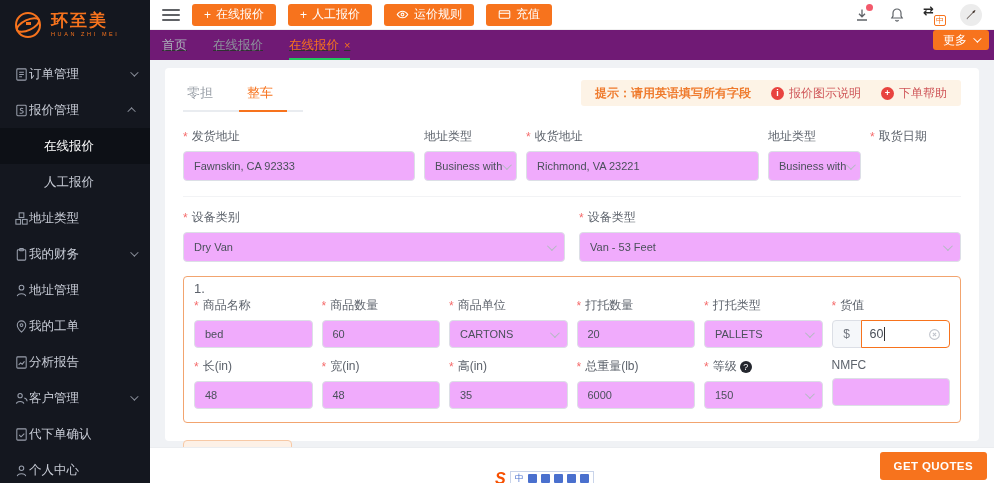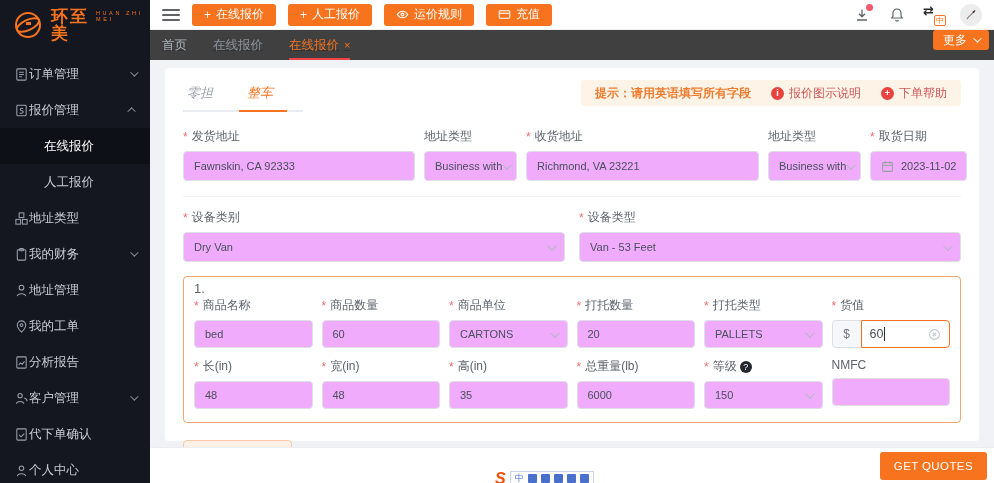--- a/index.html
+++ b/index.html
@@ -5,21 +5,21 @@
   * { box-sizing: border-box; margin: 0; padding: 0; }
   html,body { width: 994px; height: 483px; overflow: hidden; }
   body {
     font-family: "Liberation Sans","DejaVu Sans",sans-serif;
     background: #f0f2f5; color: #303133; position: relative; font-size: 12px;
   }
   
   .sidebar { position: absolute; left:0; top:0; width:150px; height:483px; background:#14171f; z-index:5; }
   .logo-area { height:50px; display:flex; align-items:center; padding-left:12px; gap:7px; }
   .logo-mark { width:32px; height:32px; flex:0 0 auto; }
-  .brand-txt { display:flex; flex-direction:row; line-height:1; }
+  .brand-txt { display:flex; flex-direction:column; line-height:1; }
   .brand-name { color:#f7731d; font-size:17px; font-weight:bold; letter-spacing:2px; }
   .brand-sub { color:#f7731d; font-size:5.5px; letter-spacing:2.6px; margin-top:3px; }
   .menu { margin-top:6px; }
   .m-item { height:36px; display:flex; align-items:center; padding:0 14px; color:#c8ccd6; font-size:12.5px; gap:0; cursor:pointer; }
   .m-item .micon { width:15px; height:15px; color:#9aa0ad; flex:0 0 auto; display:flex; }
   .m-item .micon svg { width:15px; height:15px; }
   .m-sub { padding-left:44px; }
   .m-sub.active { background:#0d1016; color:#ffffff; }
   .chev { width:6px; height:6px; border-right:1.2px solid #8a8f9a; border-bottom:1.2px solid #8a8f9a; margin-left:auto; }
   .chev.down { transform:rotate(45deg) translateY(-2px); }
@@ -37,32 +37,32 @@
   .tb-right { margin-left:auto; display:flex; align-items:center; gap:17px; }
   .tb-ic { position:relative; width:18px; height:18px; color:#5f6368; display:flex; align-items:center; justify-content:center; cursor:pointer; }
   .tb-ic svg { width:16px; height:16px; }
   .red-dot { position:absolute; top:-2px; right:-2px; width:7px; height:7px; border-radius:50%; background:#f3596b; }
   .lang-icon { position:relative; width:20px; height:20px; }
   .lang-arrows { position:absolute; left:0; top:-2px; font-size:13px; color:#2b2b2b; font-weight:bold; }
   .lang-bubble { position:absolute; right:-3px; bottom:-1px; background:#fff; border:1px solid #f7731d; color:#f7731d;
                  font-size:8px; line-height:9px; padding:0 1px; border-radius:2px; }
   .dart-wrap { width:22px; height:22px; border-radius:50%; background:#ececec; display:flex; align-items:center; justify-content:center; cursor:pointer; }
   
-  .tabbar { height:30px; background:#404040; display:flex; align-items:flex-start; padding:0 12px; position:relative;text-decoration:underline; }
+  .tabbar { height:30px; background:#701a75; display:flex; align-items:flex-start; padding:0 12px; position:relative;text-decoration:underline; }
   .ptab { margin-right:26px; padding-top:7px; font-size:12.5px; color:#aab0b8; cursor:pointer; height:30px; }
   .ptab.mid { color:#8d939c; }
-  .ptab.active { color:#f7731d; border-bottom:2px solid #ef4444; }
+  .ptab.active { color:#f7731d; border-bottom:2px solid #22c55e; }
   .ptab .close-x { margin-left:5px; font-size:11px; color:#f7731d; }
   .more-btn { position:absolute; right:5px; top:0; height:20px; background:#f7731d; color:#fff; border:none; border-radius:3px;
               font-size:12px; display:flex; align-items:center; gap:6px; padding:0 10px; cursor:pointer; font-family:inherit; }
   .more-btn .chev2 { width:6px; height:6px; border-right:1.4px solid #fff; border-bottom:1.4px solid #fff; transform:rotate(45deg) translateY(-2px); }
   
   .content { position:absolute; top:60px; left:0; right:0; bottom:36px; background:#f0f2f5; padding:8px 15px 6px; }
   .card { background:#fff; border-radius:4px; height:100%; padding:10px 18px; position:relative; }
-  .mode-tabs { display:inline-flex; border-bottom:2px solid #e9ecf0;font-style:italic; }
+  .mode-tabs { display:inline-flex; border-bottom:2px solid #e9ecf0; }
   .mtab { font-size:13px; color:#9aa0a8; padding:6px 4px 8px; margin-right:26px; cursor:pointer; position:relative; }
   .mtab.active { color:#f7731d; }
   .mtab.active:after { content:""; position:absolute; left:-4px; right:-10px; bottom:-2px; height:2px; background:#f7731d; }
   .hint-bar { position:absolute; right:18px; top:12px; background:#fdf3e6; border-radius:3px; height:26px;
               display:flex; align-items:center; gap:20px; padding:0 14px; font-size:12px; }
   .hint-main { color:#ef7b2e; font-weight:bold; }
   .hint-link { color:#cf5659; display:flex; align-items:center; gap:5px; cursor:pointer; }
   .h-ic { width:13px; height:13px; border-radius:50%; background:#e8433f; color:#fff; font-size:9px; line-height:13px;
           text-align:center; font-weight:bold; display:inline-block; }
   
@@ -91,21 +91,21 @@
   .caret { width:1px; height:14px; background:#303133; margin-left:1px; }
   .clear-ic { margin-left:auto; width:13px; height:13px; color:#c0c4cc; }
   .help-circle { width:12px; height:12px; border-radius:50%; background:#24272e; color:#fff; font-size:9px;
                  display:inline-flex; align-items:center; justify-content:center; }
   .add-btn { margin-top:17px; background:#fdf1e7; border:1px solid #f8c9a5; color:#f7731d; border-radius:4px;
              font-size:12px; padding:7px 15px; display:inline-flex; align-items:center; gap:6px; cursor:pointer; font-family:inherit; }
   .add-plus { font-size:13px; line-height:1; }
   
   .footer { position:absolute; left:0; right:0; bottom:0; height:36px; background:#fff; border-top:1px solid #ebedf0; }
   .get-quotes { position:absolute; right:7px; top:4px; height:28px; background:#f7731d; color:#fff; border:none;
-                border-radius:3px; font-size:11.5px; font-weight:normal; letter-spacing:.4px; padding:0 14px; cursor:pointer; font-family:inherit; }
+                border-radius:3px; font-size:11.5px; font-weight:bold; letter-spacing:.4px; padding:0 14px; cursor:pointer; font-family:inherit; }
   .footer-logos { position:absolute; left:345px; top:23px; display:flex; align-items:flex-start; gap:4px; }
   .logo-s { color:#f75000; font-weight:bold; font-size:16px; font-style:italic; line-height:1; }
   .cert-box { border:1px solid #c9d4ea; background:#fff; display:flex; gap:4px; padding:2px 4px; }
   .cert-box i { width:9px; height:9px; background:#2a57c5; display:inline-block; border-radius:1px; opacity:.85; }
   .cert-box i.cn { background:none; color:#2a57c5; font-style:normal; font-size:9px; line-height:9px; width:auto; }
 </style>
 </head>
 <body>
 
 <aside class="sidebar">
@@ -350,27 +350,20 @@
           <div class="finput fsel">
             <span>Business with</span>
             <span class="sel-arrow"></span>
           </div>
         </div>
         <div>
           <div class="flabel">
               <span class="req">*</span>
               <span>取货日期</span>
             </div>
-          <div class="finput">
-            <svg class="cal-ic" viewBox="0 0 16 16" fill="none" stroke="currentColor" stroke-width="1.3">
-                <rect x="2" y="3" width="12" height="11" rx="1"></rect>
-                <path d="M2 6.5h12M5 1.5v3M11 1.5v3"></path>
-              </svg>
-            <span>2023-11-02</span>
-          </div>
         </div>
       </div>
 
       <div class="divider"></div>
 
       
       <div class="row2">
         <div>
           <div class="flabel">
               <span class="req">*</span>

